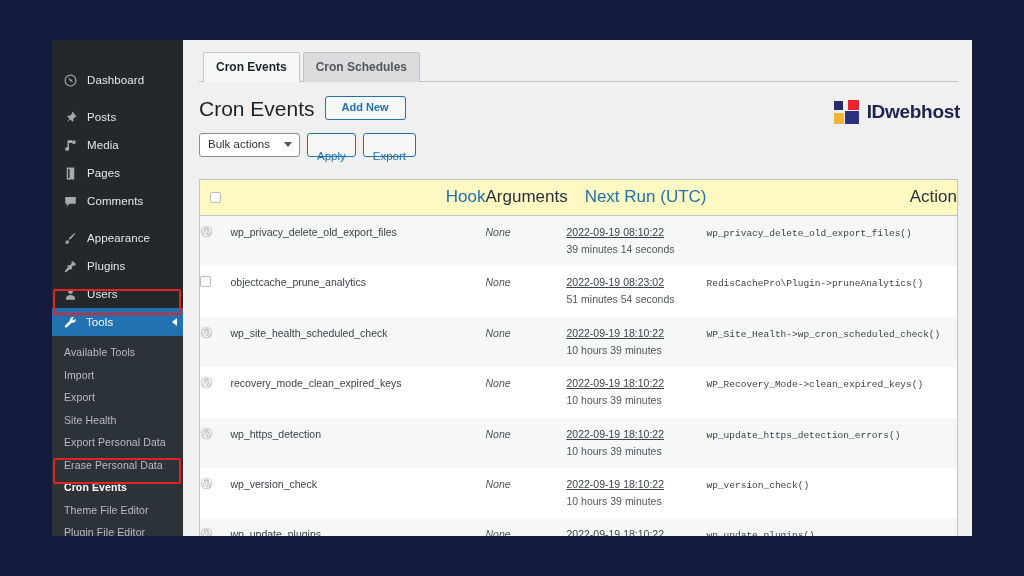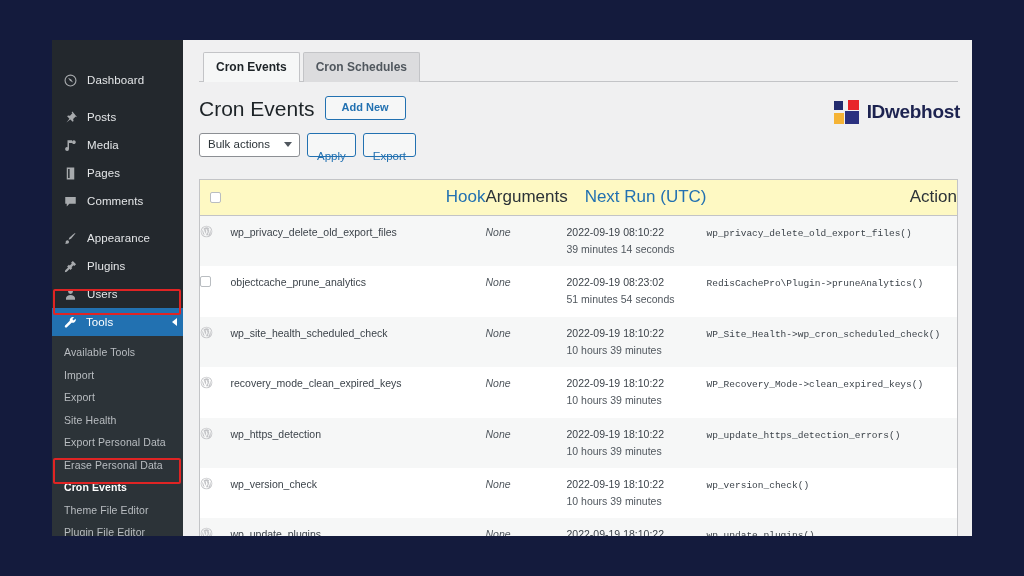--- a/index.html
+++ b/index.html
@@ -296,21 +296,21 @@
     width: 11px; height: 11px;
     border: 1px solid #b9bdc1;
     background: #fff;
     border-radius: 2px;
     display: block;
     margin-top: 1px;
   }
 
   .hook-name { color: #3c434a; word-break: break-all; }
   .args-none { font-style: italic; color: #50575e; }
-  .next-date { display: block; color: #3c434a; }
+  .next-date { display: block; color: #3c434a; text-decoration: underline; }
   .next-rel  { display: block; color: #50575e; margin-top: 2px; }
   .action-code {
     font-family: "Liberation Mono", monospace;
     font-size: 9.5px;
     color: #3c434a;
     word-break: break-all;
     line-height: 1.5;
   }
 </style>
 </head>

